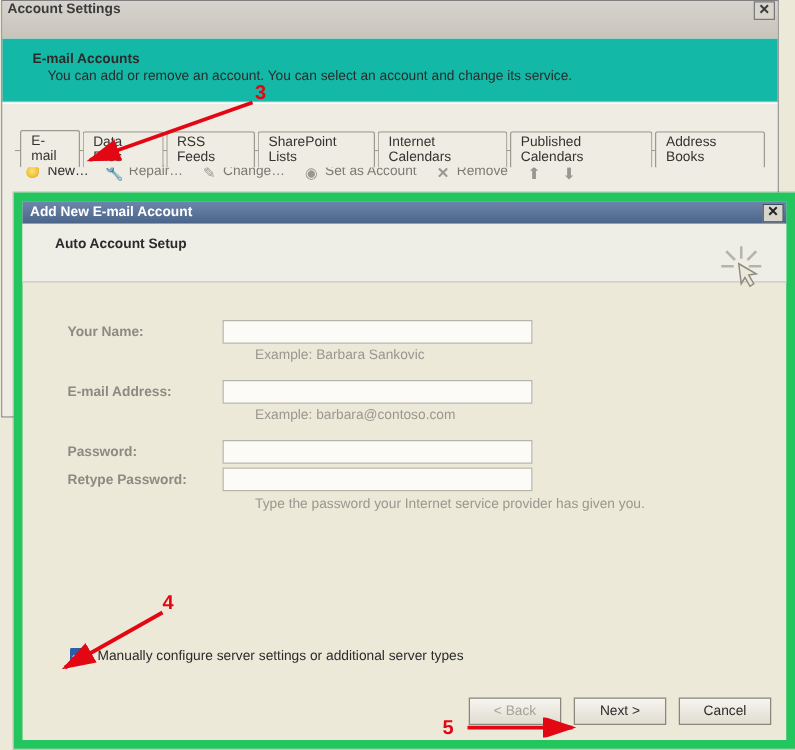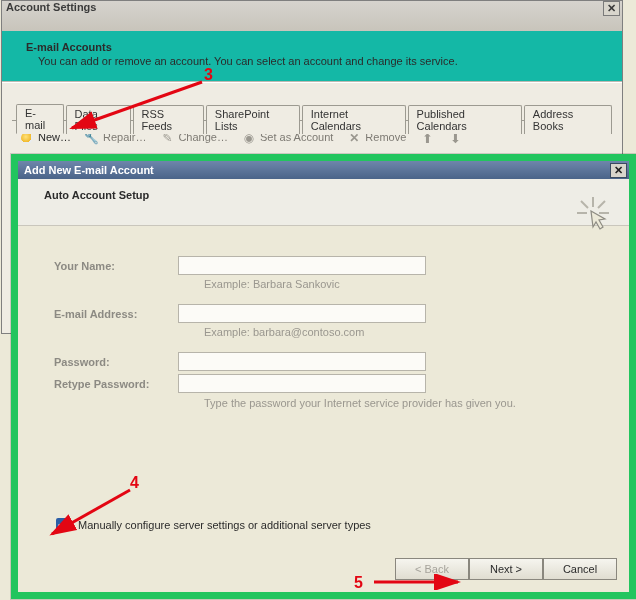--- a/index.html
+++ b/index.html
@@ -203,21 +203,21 @@
     color: #2b2b2b;
   }
   .manual-row input[type=checkbox] {
     width: 13px; height: 13px;
     accent-color: #2b5ea6;
   }
 
   .btn-row {
     position: absolute;
     right: 12px; bottom: 12px;
-    display: flex; align-items: center;
+    display: flex; gap: 10px; align-items: center;
   }
   .btn {
     min-width: 74px;
     height: 22px;
     border: 1px solid #8a877e;
     background: linear-gradient(#f6f5ef,#e0ddd1);
     text-align: center;
     line-height: 20px;
     font: inherit;
     cursor: default;

